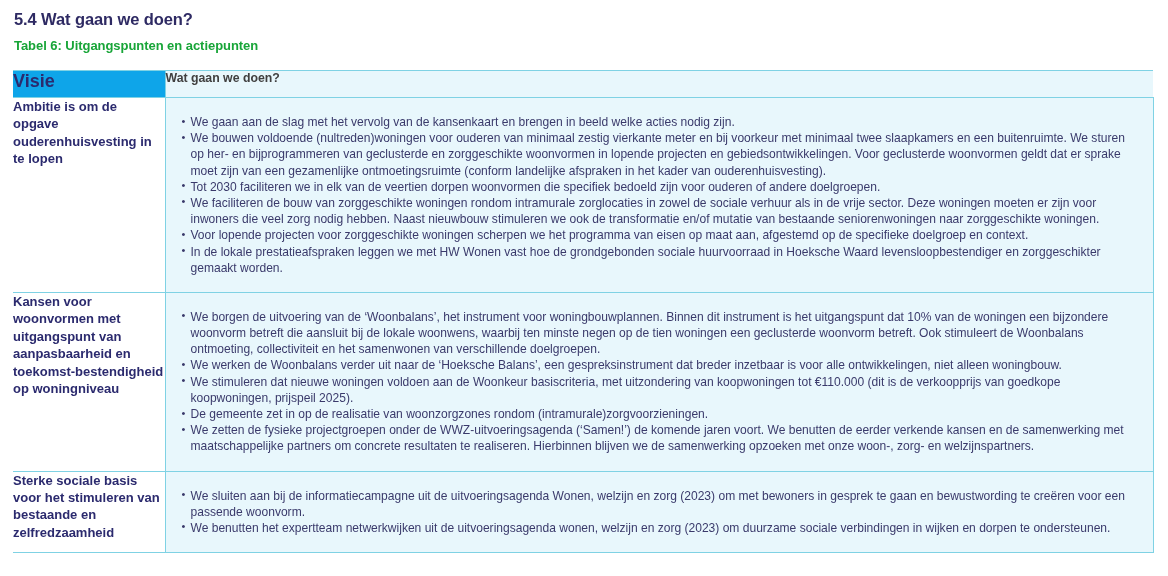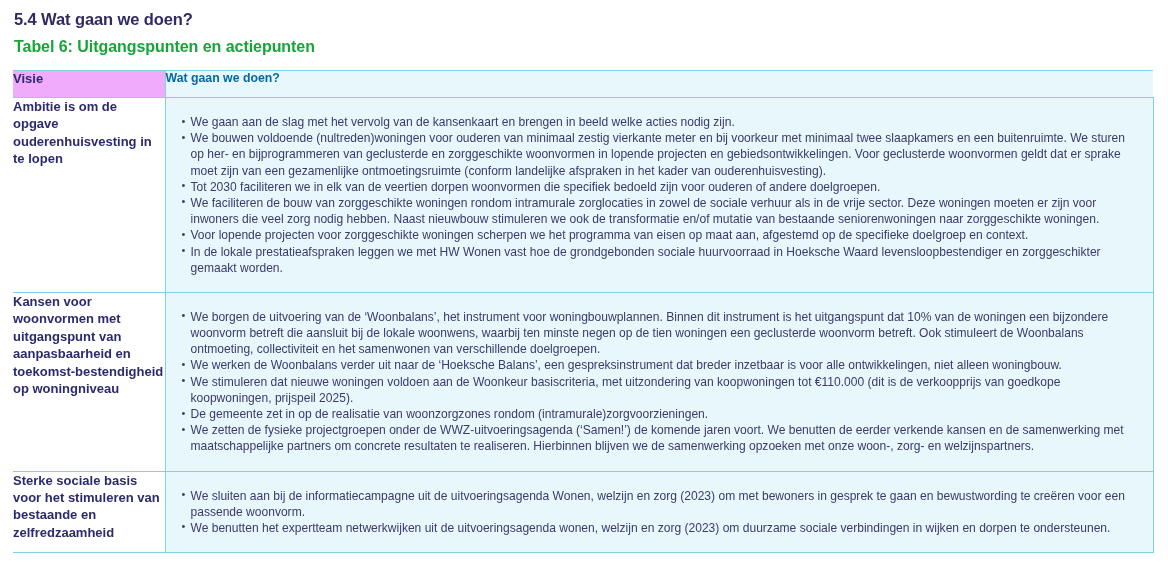--- a/index.html
+++ b/index.html
@@ -27,21 +27,21 @@
     top: 10px;
     font-size: 16.5px;
     font-weight: bold;
     color: #2e2a63;
     letter-spacing: -0.1px;
   }
   .subheading {
     position: absolute;
     left: 14px;
     top: 38px;
-    font-size: 16px;
+    font-size: 13px;
     font-weight: bold;
     color: #18a538;
     letter-spacing: -0.05px;
   }
   .table-wrap {
     position: absolute;
     left: 13px;
     top: 70px;
     width: 1140px;
   }
@@ -58,34 +58,34 @@
     padding: 0;
   }
 
   
   tr.hdr th {
     border-top: 1.6px solid #7fd2e4;
     border-bottom: 1.6px solid #7fd2e4;
     height: 26px;
   }
   th.h1 {
-    background: #f0abfc;
+    background: #0ea5e9;
     padding: 5px 0 5px 10px;
-    font-size: 13px;
+    font-size: 18px;
     font-weight: bold;
     color: #2b2a6e;
     text-align: left;
   }
   th.h2 {
     background: #e8f7fc;
     border-left: 1.6px solid #7fd2e4;
     padding: 5px 8px 5px 11px;
     font-size: 12.3px;
     font-weight: bold;
-    color: #0369a1;
+    color: #404040;
     text-align: left;
   }
 
   tr.row td {
     border-bottom: 1.6px solid #7fd2e4;
   }
   td.visie {
     background: #ffffff;
     padding: 8px 8px 10px 10px;
     font-size: 13px;

